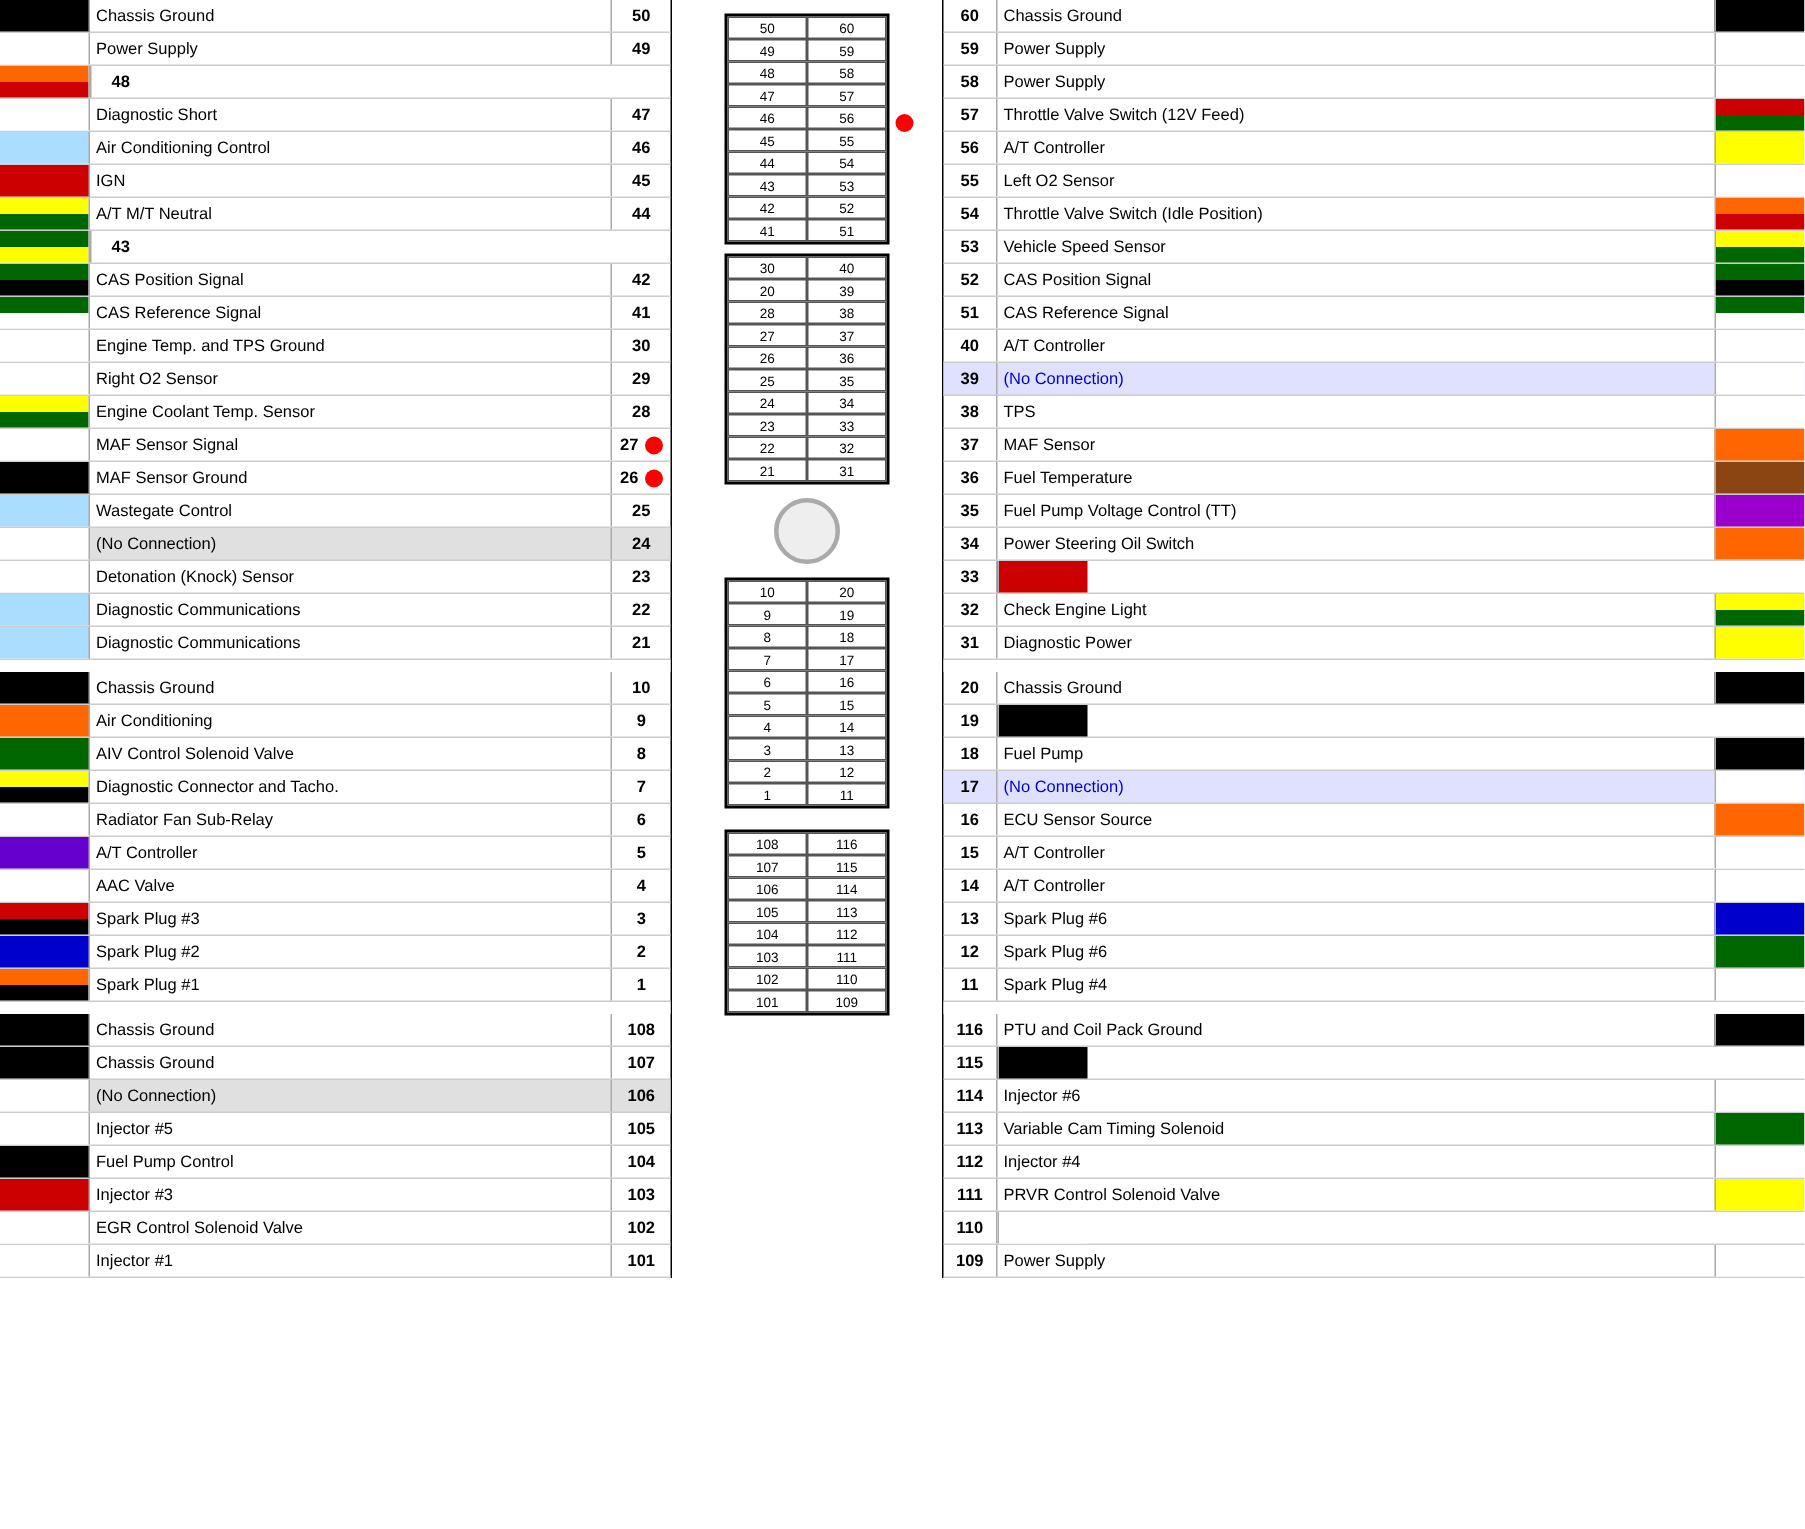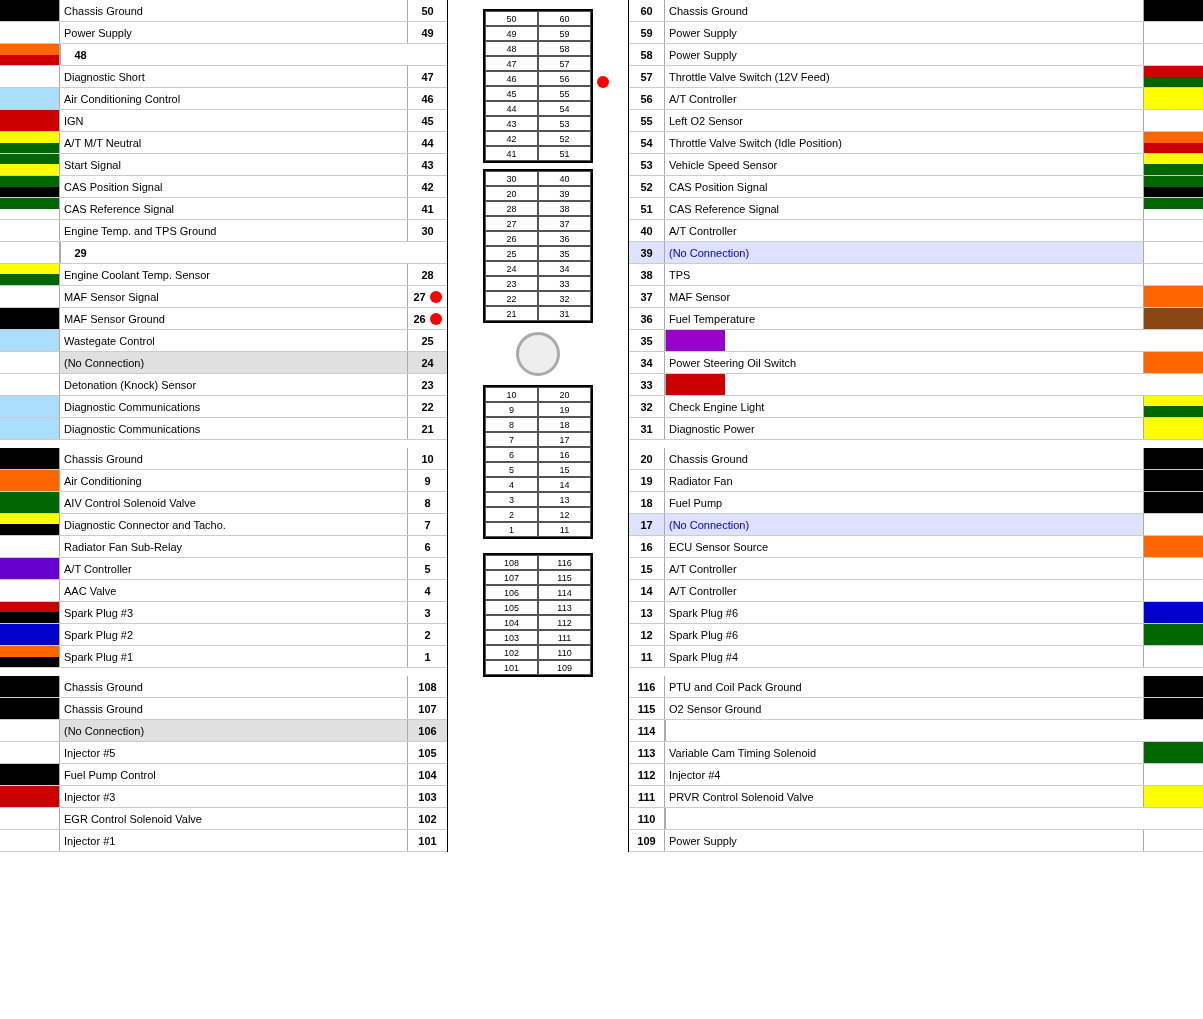--- a/index.html
+++ b/index.html
@@ -124,40 +124,40 @@
       <div class="pin-label">IGN</div>
       <div class="pin-number">45</div>
     </div>
     <div class="pin-row">
       <div class="color-swatch" style="background: linear-gradient(rgb(255, 255, 0) 50%, rgb(0, 102, 0) 50%);"></div>
       <div class="pin-label">A/T M/T Neutral</div>
       <div class="pin-number">44</div>
     </div>
     <div class="pin-row">
       <div class="color-swatch" style="background: linear-gradient(rgb(0, 102, 0) 50%, rgb(255, 255, 0) 50%);"></div>
-      <div class="pin-label">Start Signal</div>
       <div class="pin-number">43</div>
     </div>
     <div class="pin-row">
       <div class="color-swatch" style="background: linear-gradient(rgb(0, 102, 0) 50%, rgb(0, 0, 0) 50%);"></div>
       <div class="pin-label">CAS Position Signal</div>
       <div class="pin-number">42</div>
     </div>
     <div class="pin-row">
       <div class="color-swatch" style="background: linear-gradient(rgb(0, 102, 0) 50%, rgb(255, 255, 255) 50%);"></div>
       <div class="pin-label">CAS Reference Signal</div>
       <div class="pin-number">41</div>
     </div>
     <div class="pin-row">
       <div class="color-swatch" style="background: rgb(255, 255, 255);"></div>
       <div class="pin-label">Engine Temp. and TPS Ground</div>
       <div class="pin-number">30</div>
     </div>
     <div class="pin-row">
       <div class="color-swatch" style="background: rgb(255, 255, 255);"></div>
+      <div class="pin-label">Right O2 Sensor</div>
       <div class="pin-number">29</div>
     </div>
     <div class="pin-row">
       <div class="color-swatch" style="background: linear-gradient(rgb(255, 255, 0) 50%, rgb(0, 102, 0) 50%);"></div>
       <div class="pin-label">Engine Coolant Temp. Sensor</div>
       <div class="pin-number">28</div>
     </div>
     <div class="pin-row">
       <div class="color-swatch" style="background: rgb(255, 255, 255);"></div>
       <div class="pin-label">MAF Sensor Signal</div>
@@ -457,20 +457,21 @@
       <div class="pin-label">MAF Sensor</div>
       <div class="color-swatch" style="background: rgb(255, 102, 0);"></div>
     </div>
     <div class="pin-row">
       <div class="pin-number">36</div>
       <div class="pin-label">Fuel Temperature</div>
       <div class="color-swatch" style="background: rgb(139, 69, 19);"></div>
     </div>
     <div class="pin-row">
       <div class="pin-number">35</div>
+      <div class="pin-label">Fuel Pump Voltage Control (TT)</div>
       <div class="color-swatch" style="background: rgb(153, 0, 204);"></div>
     </div>
     <div class="pin-row">
       <div class="pin-number">34</div>
       <div class="pin-label">Power Steering Oil Switch</div>
       <div class="color-swatch" style="background: rgb(255, 102, 0);"></div>
     </div>
     <div class="pin-row">
       <div class="pin-number">33</div>
       <div class="color-swatch" style="background: rgb(204, 0, 0);"></div>
@@ -486,21 +487,20 @@
       <div class="color-swatch" style="background: rgb(255, 255, 0);"></div>
     </div>
     <div class="spacer"></div>
     <div class="pin-row">
       <div class="pin-number">20</div>
       <div class="pin-label">Chassis Ground</div>
       <div class="color-swatch" style="background: rgb(0, 0, 0);"></div>
     </div>
     <div class="pin-row">
       <div class="pin-number">19</div>
-      <div class="pin-label">Radiator Fan</div>
       <div class="color-swatch" style="background: rgb(0, 0, 0);"></div>
     </div>
     <div class="pin-row">
       <div class="pin-number">18</div>
       <div class="pin-label">Fuel Pump</div>
       <div class="color-swatch" style="background: rgb(0, 0, 0);"></div>
     </div>
     <div class="pin-row" style="background: rgb(224, 224, 255);">
       <div class="pin-number">17</div>
       <div class="pin-label" style="color: rgb(0, 0, 204);">(No Connection)</div>
@@ -537,25 +537,25 @@
       <div class="color-swatch" style="background: rgb(255, 255, 255);"></div>
     </div>
     <div class="spacer"></div>
     <div class="pin-row">
       <div class="pin-number">116</div>
       <div class="pin-label">PTU and Coil Pack Ground</div>
       <div class="color-swatch" style="background: rgb(0, 0, 0);"></div>
     </div>
     <div class="pin-row">
       <div class="pin-number">115</div>
-      <div class="pin-label">O2 Sensor Ground</div>
       <div class="color-swatch" style="background: rgb(0, 0, 0);"></div>
     </div>
     <div class="pin-row">
       <div class="pin-number">114</div>
+      <div class="pin-label">Injector #6</div>
       <div class="color-swatch" style="background: rgb(255, 255, 255);"></div>
     </div>
     <div class="pin-row">
       <div class="pin-number">113</div>
       <div class="pin-label">Variable Cam Timing Solenoid</div>
       <div class="color-swatch" style="background: rgb(0, 102, 0);"></div>
     </div>
     <div class="pin-row">
       <div class="pin-number">112</div>
       <div class="pin-label">Injector #4</div>

